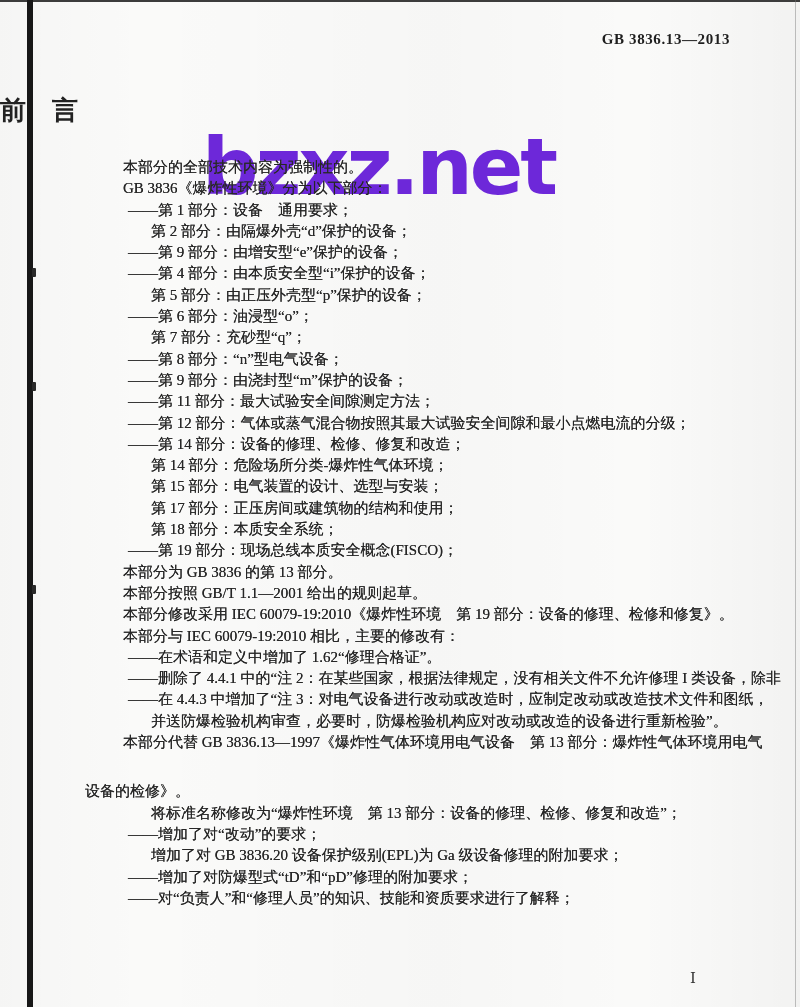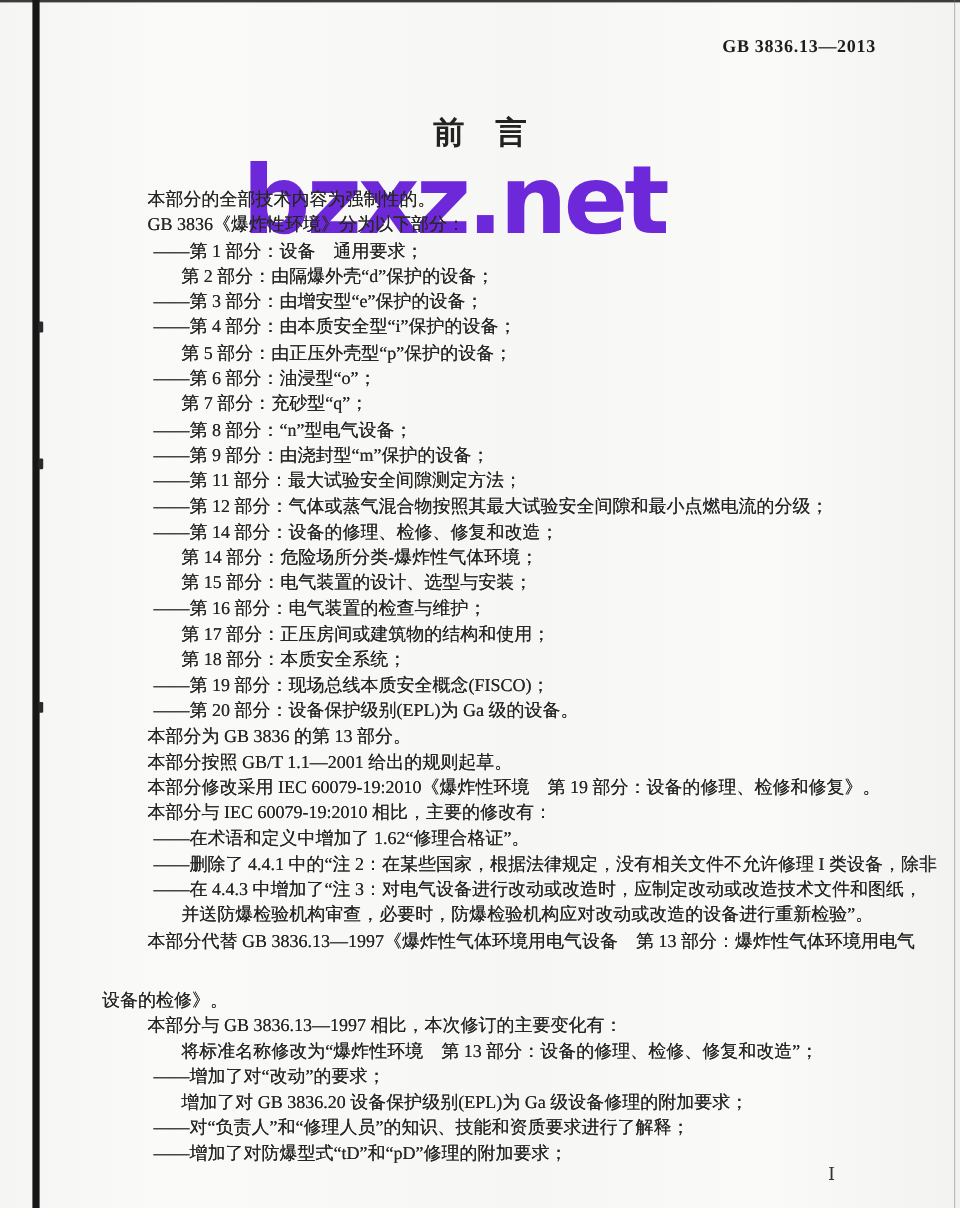--- a/index.html
+++ b/index.html
@@ -32,21 +32,21 @@
     position: absolute; top: 0; left: 795px;
     width: 1px; height: 1007px; background: rgba(120,120,120,0.45); z-index: 3;
   }
   .doc-code {
     position: absolute; top: 31px; right: 70px;
     font-size: 15px; font-weight: bold; letter-spacing: 0.6px;
     color: #1e1e1e; z-index: 4; margin-left: 12px;
   }
   .fw-title {
     position: absolute; top: 93px; left: 0; width: 800px;
-    text-align: center; font-size: 26px; font-weight: bold;
+    text-align: left; font-size: 26px; font-weight: bold;
     color: #222; z-index: 4;
   }
   .watermark {
     position: absolute; top: 128px; left: 202px;
     font-family: "DejaVu Sans", "Liberation Sans", sans-serif;
     font-weight: bold; font-size: 79px; line-height: 1;
     letter-spacing: -3px; color: #d6d6d6; z-index: 1;
     user-select: none;
   }
   .body-text {
@@ -88,48 +88,45 @@
 
 <div class="fw-title">前　言</div>
 
 <div class="watermark" style="color: #6d28d9;">bzxz.net</div>
 
 <div class="body-text" style="color: rgb(38, 38, 38);">
     <div class="line para">本部分的全部技术内容为强制性的。</div>
     <div class="line para">GB 3836《爆炸性环境》分为以下部分：</div>
     <div class="line dash">——第 1 部分：设备　通用要求；</div>
     <div class="line nodash">第 2 部分：由隔爆外壳“d”保护的设备；</div>
-    <div class="line dash">——第 3 部分：由增安型“e”保护的设备；</div>
+    <div class="line dash">——第 9 部分：由增安型“e”保护的设备；</div>
     <div class="line dash">——第 4 部分：由本质安全型“i”保护的设备；</div>
     <div class="line nodash">第 5 部分：由正压外壳型“p”保护的设备；</div>
     <div class="line dash">——第 6 部分：油浸型“o”；</div>
     <div class="line nodash">第 7 部分：充砂型“q”；</div>
     <div class="line dash">——第 8 部分：“n”型电气设备；</div>
     <div class="line dash">——第 9 部分：由浇封型“m”保护的设备；</div>
     <div class="line dash">——第 11 部分：最大试验安全间隙测定方法；</div>
     <div class="line dash">——第 12 部分：气体或蒸气混合物按照其最大试验安全间隙和最小点燃电流的分级；</div>
     <div class="line dash">——第 14 部分：设备的修理、检修、修复和改造；</div>
     <div class="line nodash">第 14 部分：危险场所分类-爆炸性气体环境；</div>
     <div class="line nodash">第 15 部分：电气装置的设计、选型与安装；</div>
-    <div class="line dash">——第 16 部分：电气装置的检查与维护；</div>
     <div class="line nodash">第 17 部分：正压房间或建筑物的结构和使用；</div>
     <div class="line nodash">第 18 部分：本质安全系统；</div>
     <div class="line dash">——第 19 部分：现场总线本质安全概念(FISCO)；</div>
-    <div class="line dash">——第 20 部分：设备保护级别(EPL)为 Ga 级的设备。</div>
     <div class="line para">本部分为 GB 3836 的第 13 部分。</div>
     <div class="line para">本部分按照 GB/T 1.1—2001 给出的规则起草。</div>
     <div class="line para">本部分修改采用 IEC 60079-19:2010《爆炸性环境　第 19 部分：设备的修理、检修和修复》。</div>
     <div class="line para">本部分与 IEC 60079-19:2010 相比，主要的修改有：</div>
     <div class="line dash">——在术语和定义中增加了 1.62“修理合格证”。</div>
     <div class="line dash">——删除了 4.4.1 中的“注 2：在某些国家，根据法律规定，没有相关文件不允许修理 I 类设备，除非</div>
     <div class="line dash">——在 4.4.3 中增加了“注 3：对电气设备进行改动或改造时，应制定改动或改造技术文件和图纸，</div>
     <div class="line cont">并送防爆检验机构审查，必要时，防爆检验机构应对改动或改造的设备进行重新检验”。</div>
     <div class="line para">本部分代替 GB 3836.13—1997《爆炸性气体环境用电气设备　第 13 部分：爆炸性气体环境用电气</div>
     <div class="line flush">设备的检修》。</div>
-    <div class="line para">本部分与 GB 3836.13—1997 相比，本次修订的主要变化有：</div>
     <div class="line nodash">将标准名称修改为“爆炸性环境　第 13 部分：设备的修理、检修、修复和改造”；</div>
     <div class="line dash">——增加了对“改动”的要求；</div>
     <div class="line nodash">增加了对 GB 3836.20 设备保护级别(EPL)为 Ga 级设备修理的附加要求；</div>
+    <div class="line dash">——增加了对防爆型式“tD”和“pD”修理的附加要求；</div>
     <div class="line dash">——对“负责人”和“修理人员”的知识、技能和资质要求进行了解释；</div>
-    <div class="line dash">——增加了对防爆型式“tD”和“pD”修理的附加要求；</div>
   </div>
 
 <div class="page-number">Ⅰ</div>
 
 </body></html>

